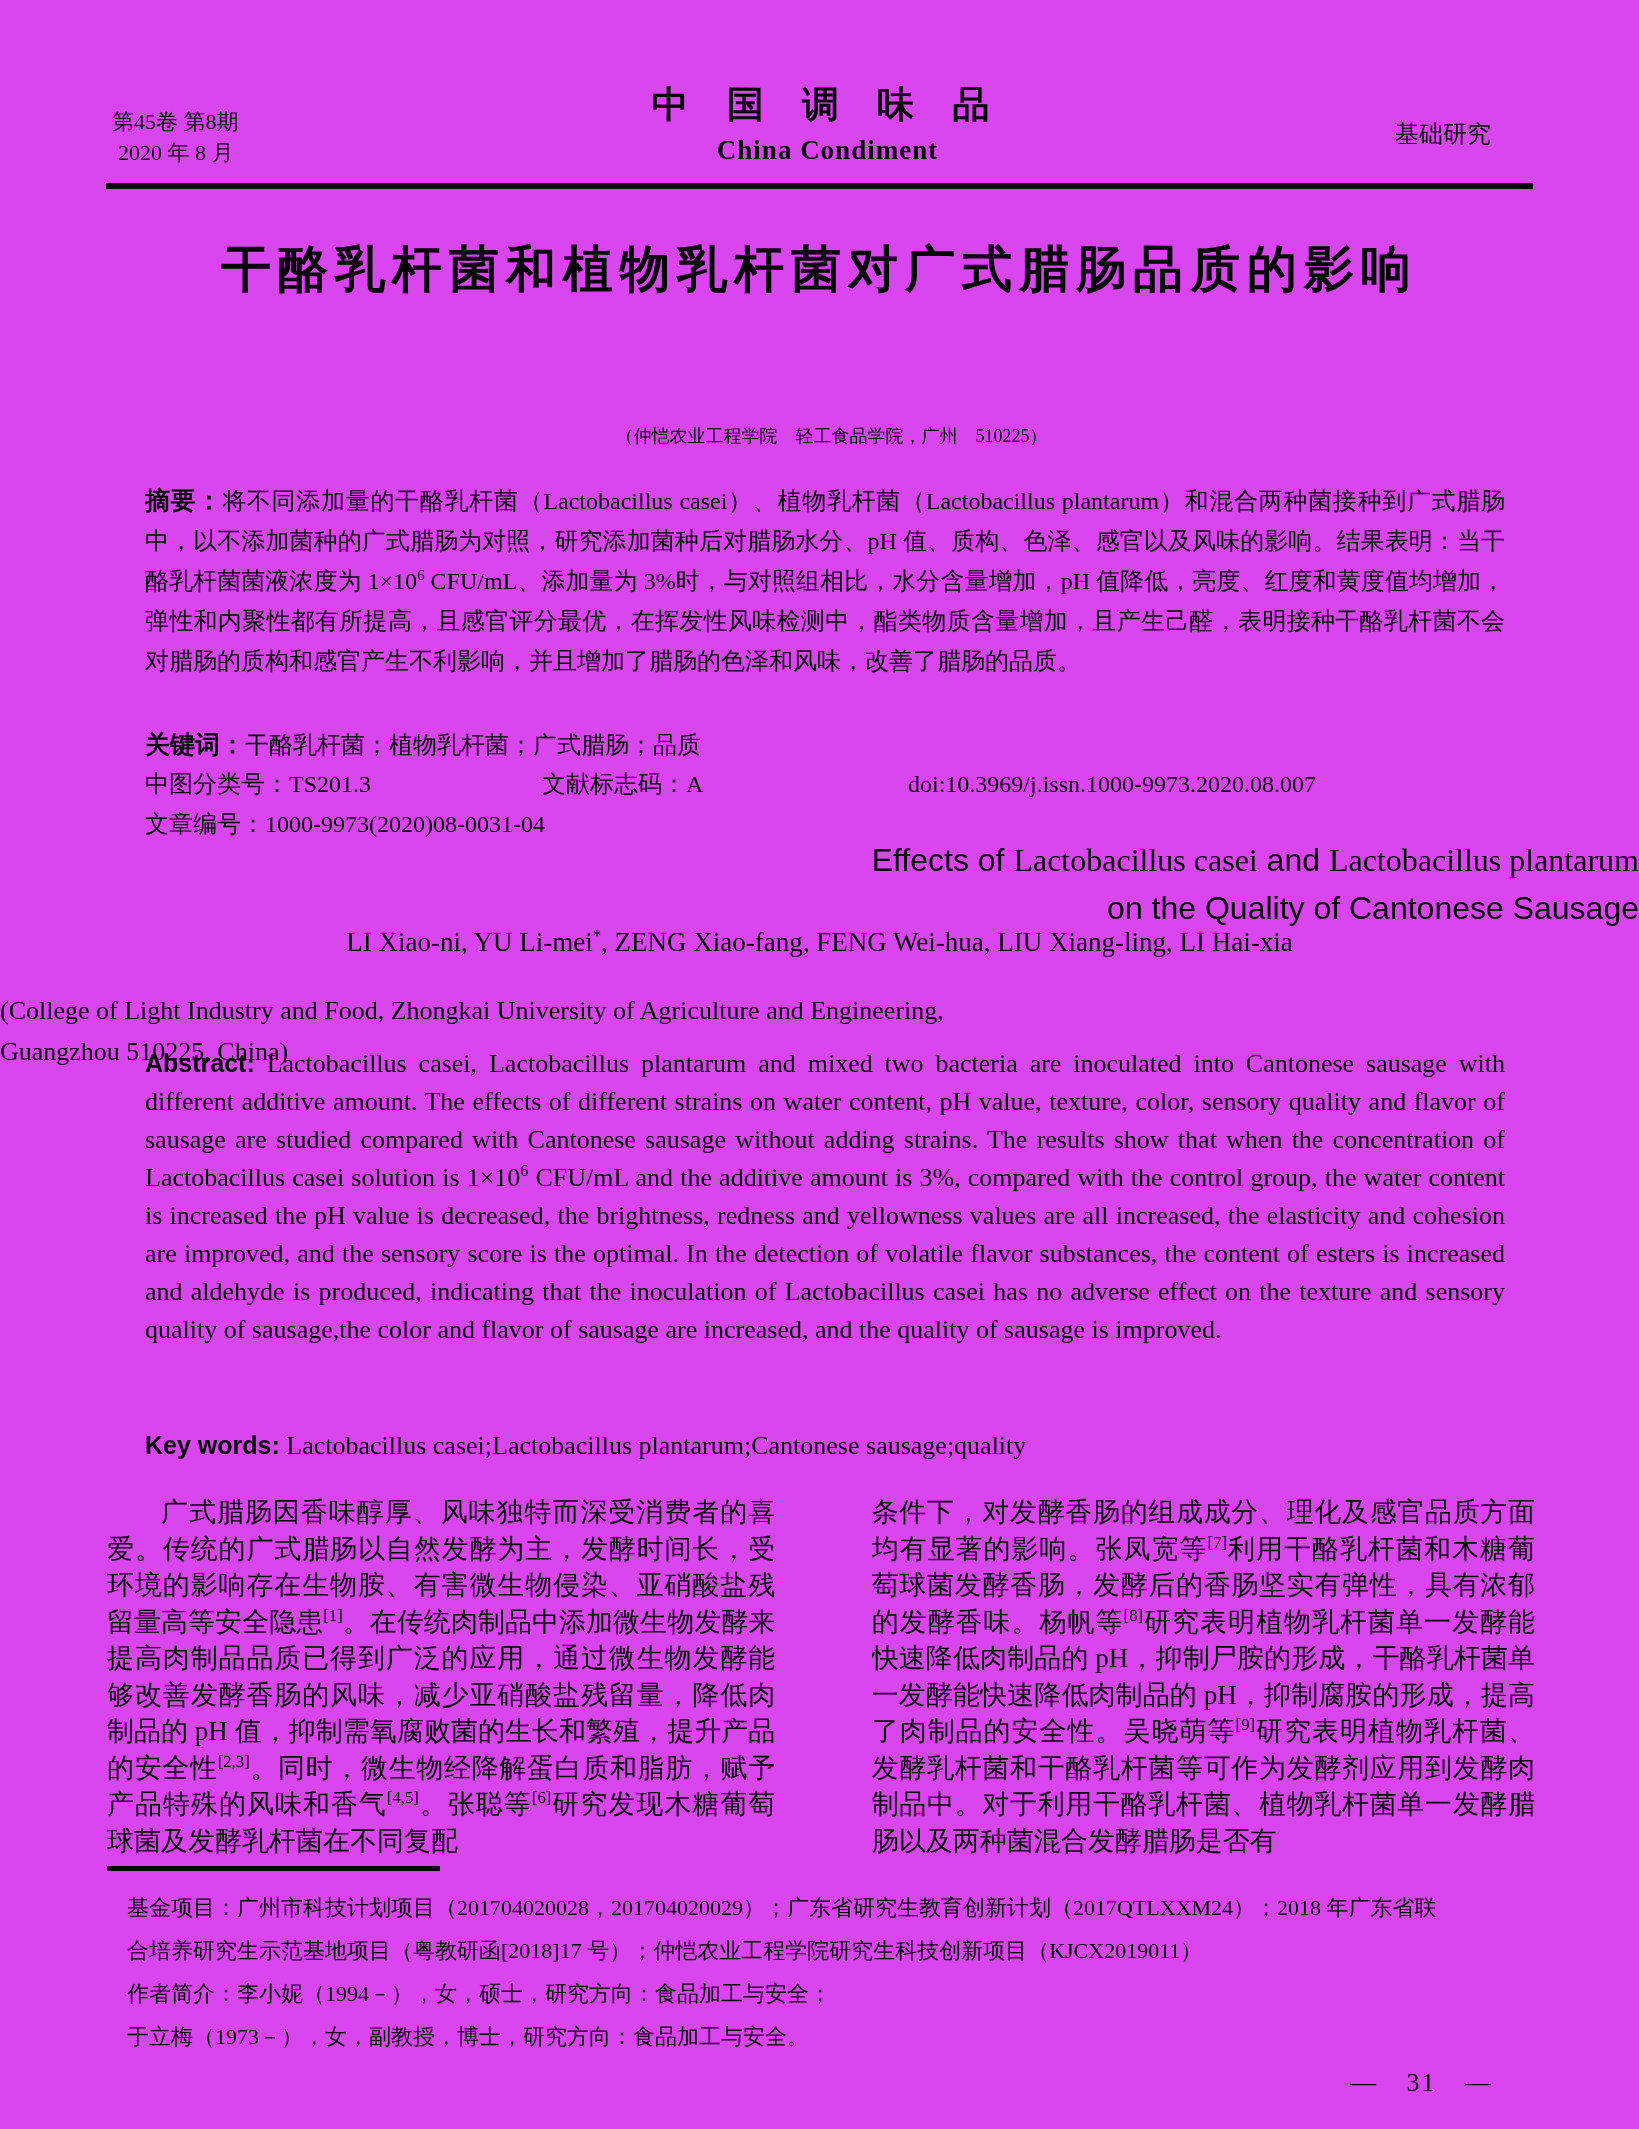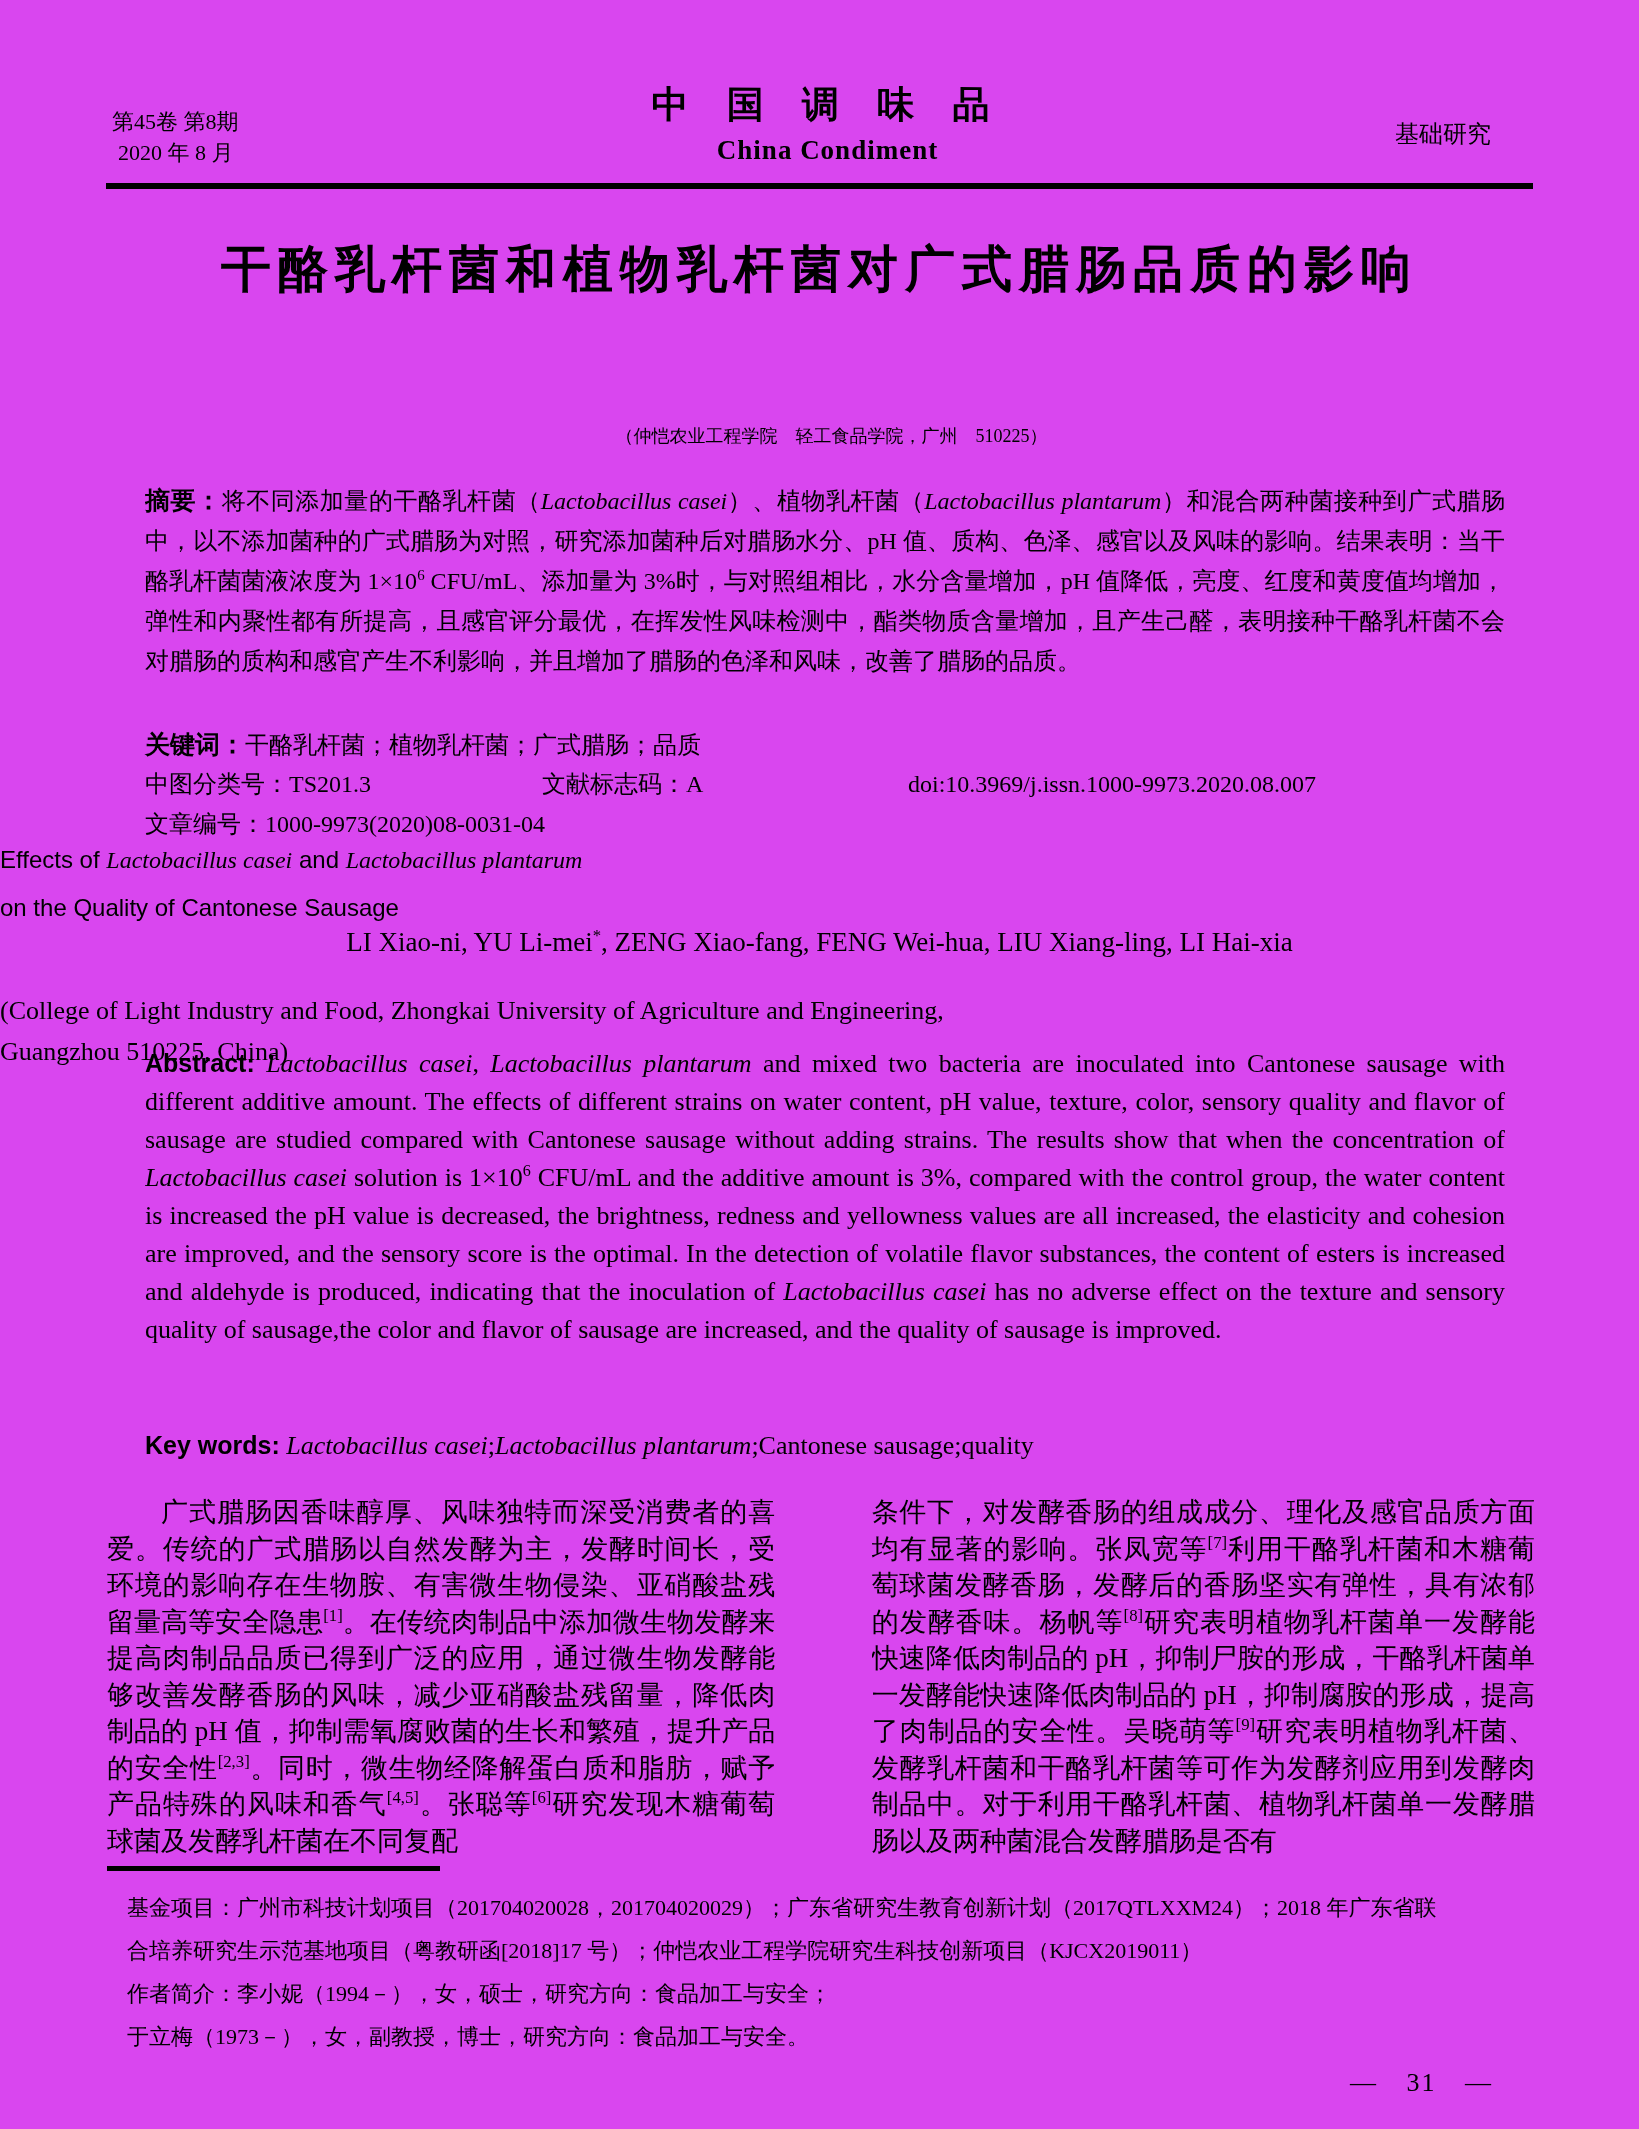--- a/index.html
+++ b/index.html
@@ -4,21 +4,21 @@
 <style>
   * { margin:0; padding:0; box-sizing:border-box; }
   html,body { background:#888; }
   .page {
     position:relative; width:1639px; height:2129px; background:#d946ef;
     margin:0 auto; overflow:hidden; color:#000;
     font-family:"Liberation Serif","DejaVu Serif",serif;
   }
   .abs { position:absolute; }
   .blabel { font-family:"Liberation Sans","DejaVu Sans",sans-serif; font-weight:bold; }
-  .italic { font-family:"Liberation Serif","DejaVu Serif",serif; font-style:italic; }
+  .italic { font-family:"Liberation Serif","DejaVu Serif",serif; }
   sup { font-size:0.62em; vertical-align:super; line-height:0; }
 
   
   .issue { top:106px; left:112px; font-size:22px; line-height:31px; }
   .issue div:last-child { padding-left:6px; }
   .journal-block { top:80px; left:0; width:100%; text-align:center;padding-left:16px; }
   .jcn { font-size:37px; font-weight:bold; letter-spacing:14px;
          font-family:"Liberation Sans","DejaVu Sans",sans-serif; }
   .jen { font-size:27px; font-weight:bold; margin-top:5px; letter-spacing:1px; }
   .col-label { top:118px; right:148px; font-size:24px; }
@@ -35,21 +35,21 @@
   .abs-cn { top:480px; left:145px; width:1360px; height:246px; overflow:hidden;
             font-size:24px; line-height:40px; text-align:justify; }
   .abs-cn .blabel, .kw-cn .blabel { font-size:25px; }
   .kw-cn { top:726px; left:145px; width:1360px; font-size:24px; line-height:36px; }
   .clc-line { top:766px; left:145px; width:1360px; font-size:24px; line-height:36px; }
   .clc-doc { position:absolute; left:397px; top:0; }
   .clc-doi { position:absolute; left:763px; top:0; }
   .artid { top:806px; left:145px; width:1360px; font-size:24px; line-height:36px; }
 
   
-  .en-title { top:836px; left:0; width:100%; text-align:left; font-size:24px; line-height:48px;
+  .en-title { top:836px; left:0; width:100%; text-align:right; font-size:32px; line-height:48px;
               font-family:"Liberation Sans","DejaVu Sans",sans-serif; }
   .en-authors { top:922px; left:0; width:100%; text-align:center; font-size:27px; line-height:40px; }
   .en-affil { top:962px; left:0; width:100%; text-align:left; font-size:26px; line-height:41px;margin-top:28px; }
 
   
   .abs-en { top:1044px; left:145px; width:1360px; height:382px; overflow:hidden;
             font-size:26px; line-height:38px; text-align:justify; }
   .abs-en .blabel, .kw-en .blabel { font-size:25px; }
   .kw-en { top:1426px; left:145px; width:1360px; font-size:26px; line-height:38px; }
 

